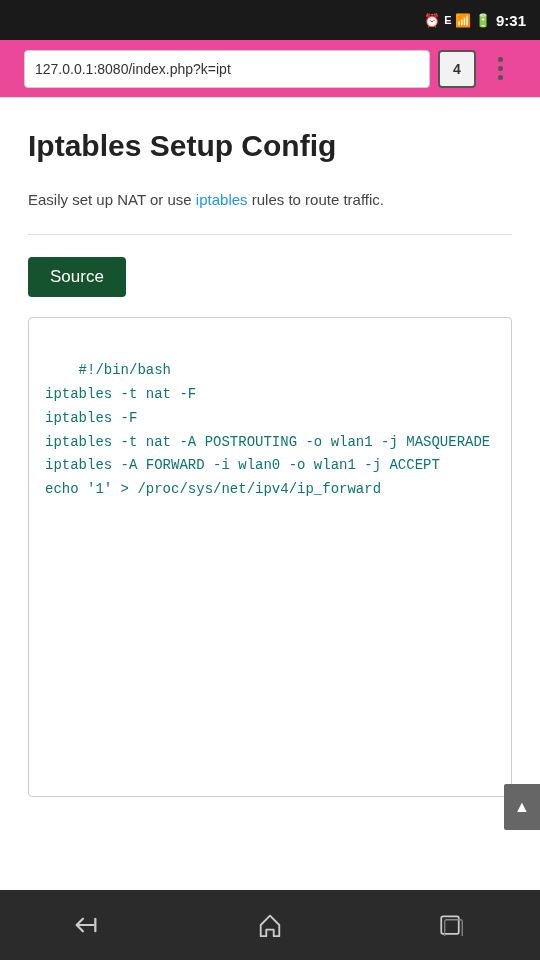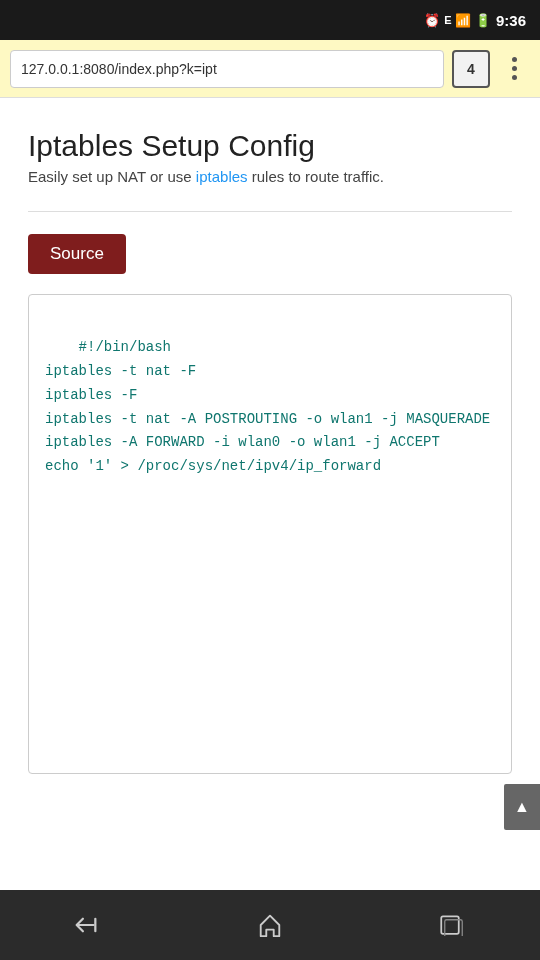--- a/index.html
+++ b/index.html
@@ -36,25 +36,25 @@
       font-size: 15px;
       font-weight: bold;
     }
     .status-icon {
       color: #fff;
       font-size: 13px;
     }
 
     
     .browser-toolbar {
-      background: #fef9c3;
+      background: #ec4899;
       height: 58px;
       display: flex;
       align-items: center;
-      padding: 0 10px;
+      padding: 0 24px;
       gap: 8px;
       border-bottom: 1px solid #ddd;
       flex-shrink: 0;
     }
     .url-bar {
       flex: 1;
       background: #fff;
       border: 1px solid #ccc;
       border-radius: 4px;
       height: 38px;
@@ -104,23 +104,23 @@
     .page-content {
       flex: 1;
       background: #fff;
       padding: 30px 28px 20px 28px;
       overflow-y: auto;
       position: relative;
     }
 
     .page-title {
       font-size: 30px;
-      font-weight: normal;
+      font-weight: bold;
       color: #222;
-      margin-bottom: 2px;
+      margin-bottom: 25px;
       line-height: 1.2;
     }
 
     .page-subtitle {
       font-size: 15px;
       color: #444;
       line-height: 1.5;
       margin-bottom: 22px;
     }
 
@@ -129,21 +129,21 @@
       text-decoration: none;
     }
 
     .divider {
       height: 1px;
       background: #ddd;
       margin-bottom: 22px;
     }
 
     .source-btn {
-      background: #7f1d1d;
+      background: #14532d;
       color: #fff;
       border: none;
       border-radius: 4px;
       padding: 10px 22px;
       font-size: 17px;
       cursor: pointer;
       margin-bottom: 20px;
       font-weight: 500;
     }
 
@@ -213,21 +213,21 @@
   </style>
 </head>
 <body>
 
 <div class="status-bar">
   <div class="status-bar-icons">
     <span class="status-icon">⏰</span>
     <span class="status-icon" style="font-size:11px; font-weight:bold;">E</span>
     <span class="status-icon">📶</span>
     <span class="status-icon">🔋</span>
-    <span class="status-time">9:36</span>
+    <span class="status-time">9:31</span>
   </div>
 </div>
 
 <div class="browser-toolbar">
   <div class="url-bar">
     <span>127.0.0.1:8080/index.php?k=ipt</span>
   </div>
   <div class="tab-btn">
     <span>4</span>
   </div>

